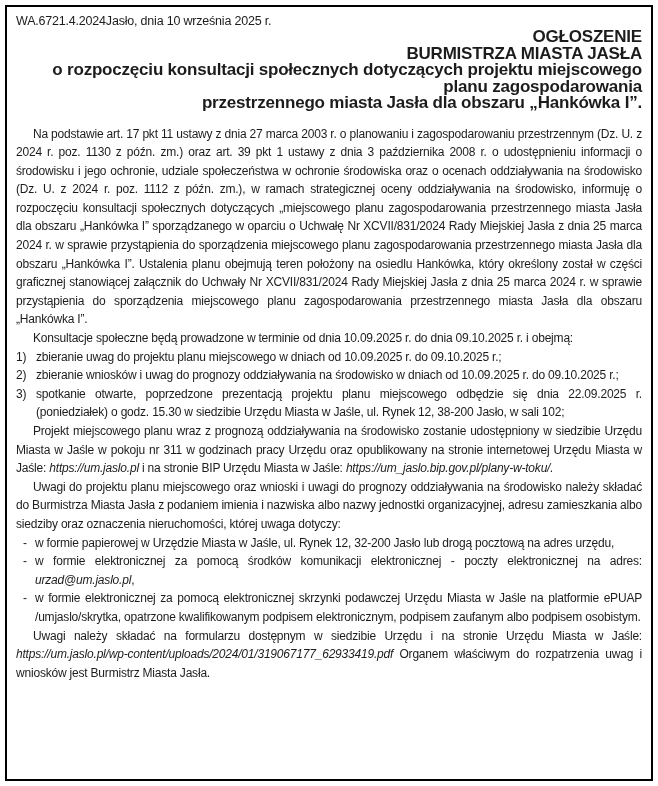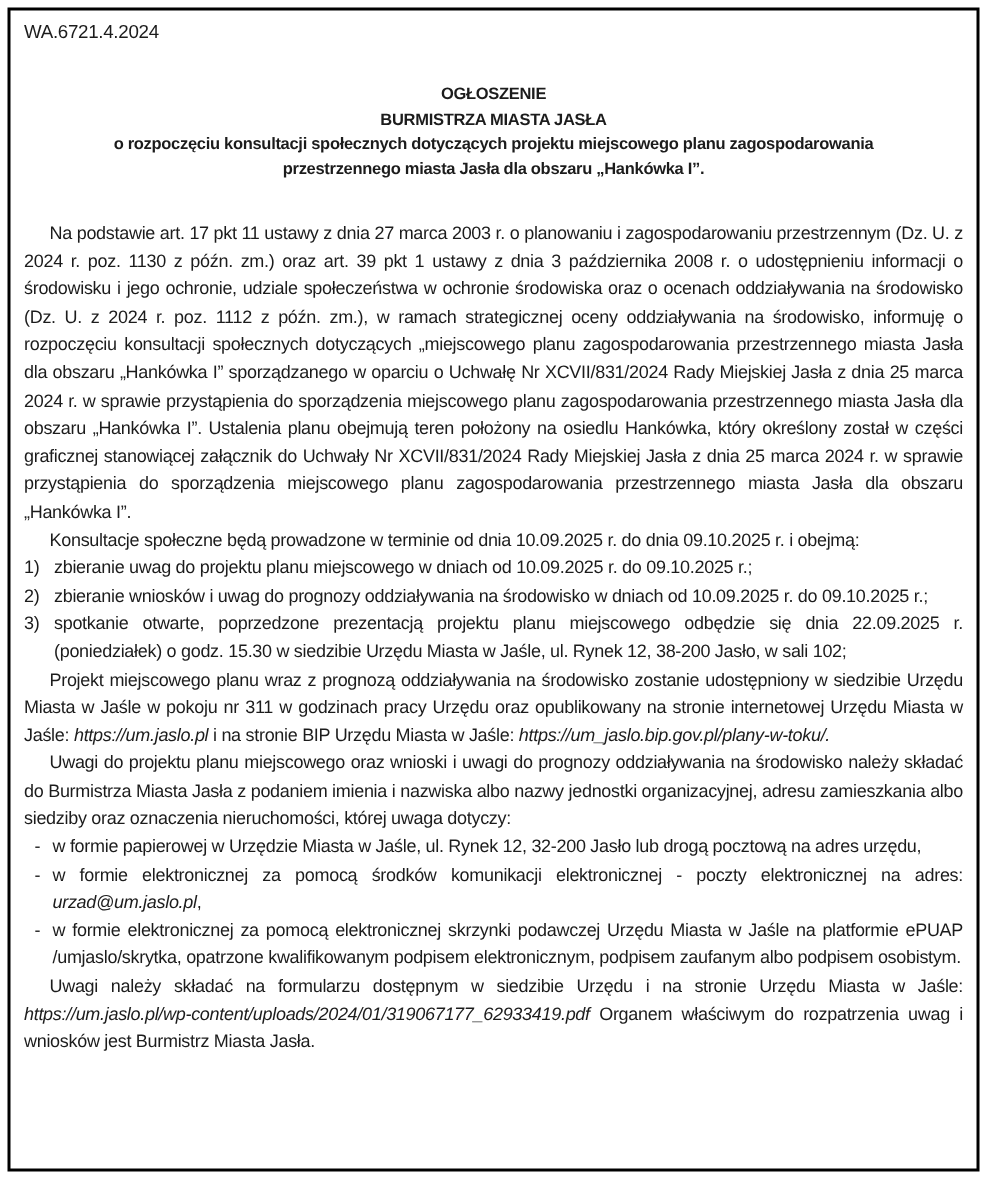--- a/index.html
+++ b/index.html
@@ -24,29 +24,28 @@
     overflow: hidden;
   }
   .doc-header {
     display: flex;
     justify-content: flex-start;
     font-size: 12.5px;
     letter-spacing: -0.2px;
     line-height: 15px;
   }
   .doc-title {
-    margin-top: 26px;
-    text-align: center;
+    text-align: right;
     font-weight: bold;
-    font-size: 11px;
+    font-size: 17px;
     line-height: 16.5px;
     letter-spacing: -0.2px;
   }
   .doc-body {
-    margin-top: 25px;
+    margin-top: 13px;
     font-size: 12px;
     line-height: 18.6px;
     letter-spacing: -0.2px;
     text-align: justify;
   }
   .para { text-align: justify; }
   .p-indent { text-indent: 17px; }
   .li-num {
     padding-left: 20px;
   }
@@ -68,20 +67,21 @@
     font-weight: normal;
   }
 </style>
 </head>
 <body>
 
 <div class="frame">
 
   <div class="doc-header">
     <span>WA.6721.4.2024</span>
+    <span>Jasło, dnia 10 września 2025 r.</span>
   </div>
 
   <div class="doc-title">
       <div class="title-line">OGŁOSZENIE</div>
       <div class="title-line">BURMISTRZA MIASTA JASŁA</div>
       <div class="title-line">o rozpoczęciu konsultacji społecznych dotyczących projektu miejscowego planu zagospodarowania</div>
       <div class="title-line">przestrzennego miasta Jasła dla obszaru „Hankówka I”.</div>
     </div>
 
   <div class="doc-body">

